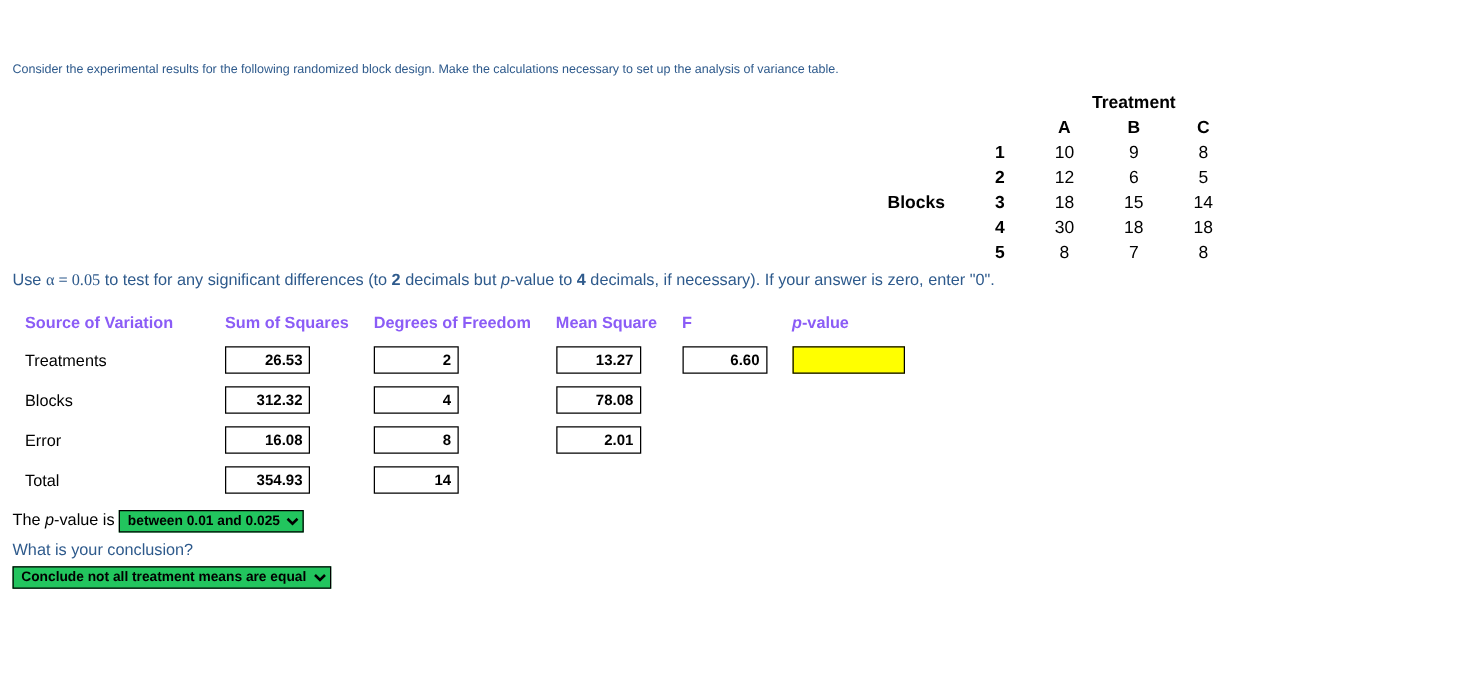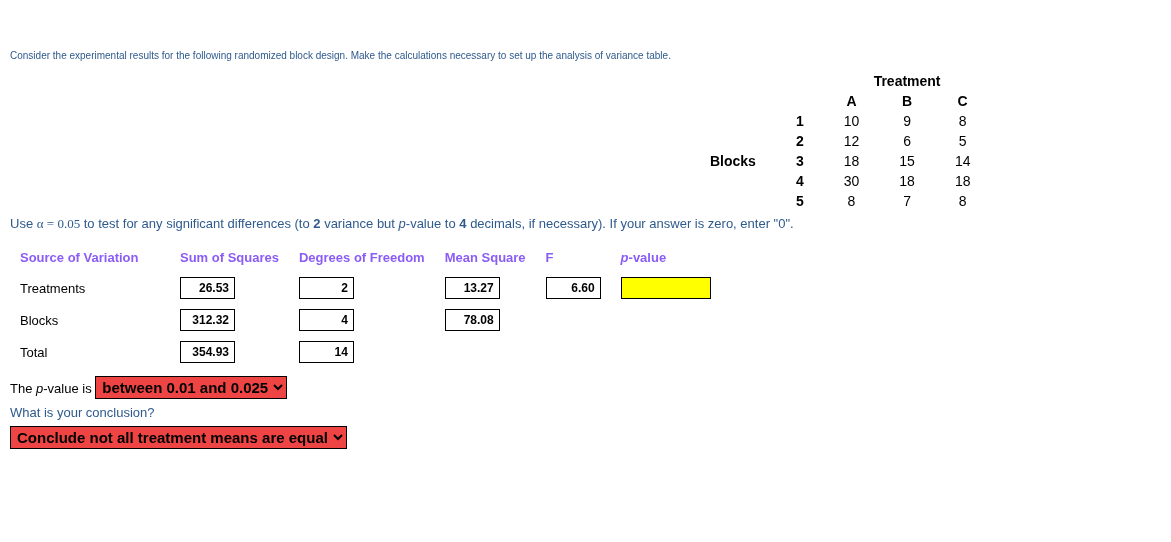--- a/index.html
+++ b/index.html
@@ -57,42 +57,42 @@
     }
     .anova-table td:first-child {
       width: 140px;
     }
     .input-box {
       border: 1px solid #000;
       padding: 3px 5px;
       font-weight: bold;
       font-size: 12px;
       text-align: right;
-      width: 55px;
+      width: 68px;
       display: inline-block;
       box-sizing: border-box;
       font-family: Verdana, Arial, sans-serif;
     }
     .input-highlight {
       background: #ffff00;
       width: 90px;
     }
     .pval-line {
       margin: 5px 0;
     }
     .italic {
       font-style: italic;
     }
     select.dropdown {
       border: 1px solid #000;
-      font-size: 15px;
+      font-size: 11px;
       font-weight: bold;
       font-family: Verdana, Arial, sans-serif;
       padding: 1px 2px;
-      background: #ef4444;
+      background: #22c55e;
     }
     .concl-q {
       color: #2e5a8c;
       margin: 6px 0;
     }
   </style>
 </head>
 <body>
 
 <div class="prompt1">Consider the experimental results for the following randomized block design. Make the calculations necessary to set up the analysis of variance table.</div>
@@ -143,21 +143,21 @@
     <td></td>
     <td class="col-header">5</td>
     <td>8</td>
     <td>7</td>
     <td>8</td>
   </tr>
 </tbody>
   </table>
 
 <div class="prompt2">
-  <span>Use </span><span style="font-family:serif;">α = 0.05</span><span> to test for any significant differences (to </span><b>2</b><span> variance but </span><span class="italic">p</span><span>-value to </span><b>4</b><span> decimals, if necessary). If your answer is zero, enter "0".</span>
+  <span>Use </span><span style="font-family:serif;">α = 0.05</span><span> to test for any significant differences (to </span><b>2</b><span> decimals but </span><span class="italic">p</span><span>-value to </span><b>4</b><span> decimals, if necessary). If your answer is zero, enter "0".</span>
 </div>
 
 <table class="anova-table">
   <tbody>
       <tr>
     <th>Source of Variation</th>
     <th>Sum of Squares</th>
     <th>Degrees of Freedom</th>
     <th>Mean Square</th>
     <th>F</th>
@@ -173,20 +173,28 @@
   </tr>
   <tr>
     <td>Blocks</td>
     <td><input class="input-box" value="312.32" style=""></td>
     <td><input class="input-box" value="4" style=""></td>
     <td><input class="input-box" value="78.08" style=""></td>
     <td></td>
         <td></td>
   </tr>
   <tr>
+    <td>Error</td>
+    <td><input class="input-box" value="16.08" style=""></td>
+    <td><input class="input-box" value="8" style=""></td>
+    <td><input class="input-box" value="2.01" style=""></td>
+    <td></td>
+        <td></td>
+  </tr>
+  <tr>
     <td>Total</td>
     <td><input class="input-box" value="354.93" style=""></td>
     <td><input class="input-box" value="14" style=""></td>
     <td></td>
         <td></td>
         <td></td>
   </tr>
 </tbody>
   </table>
 

